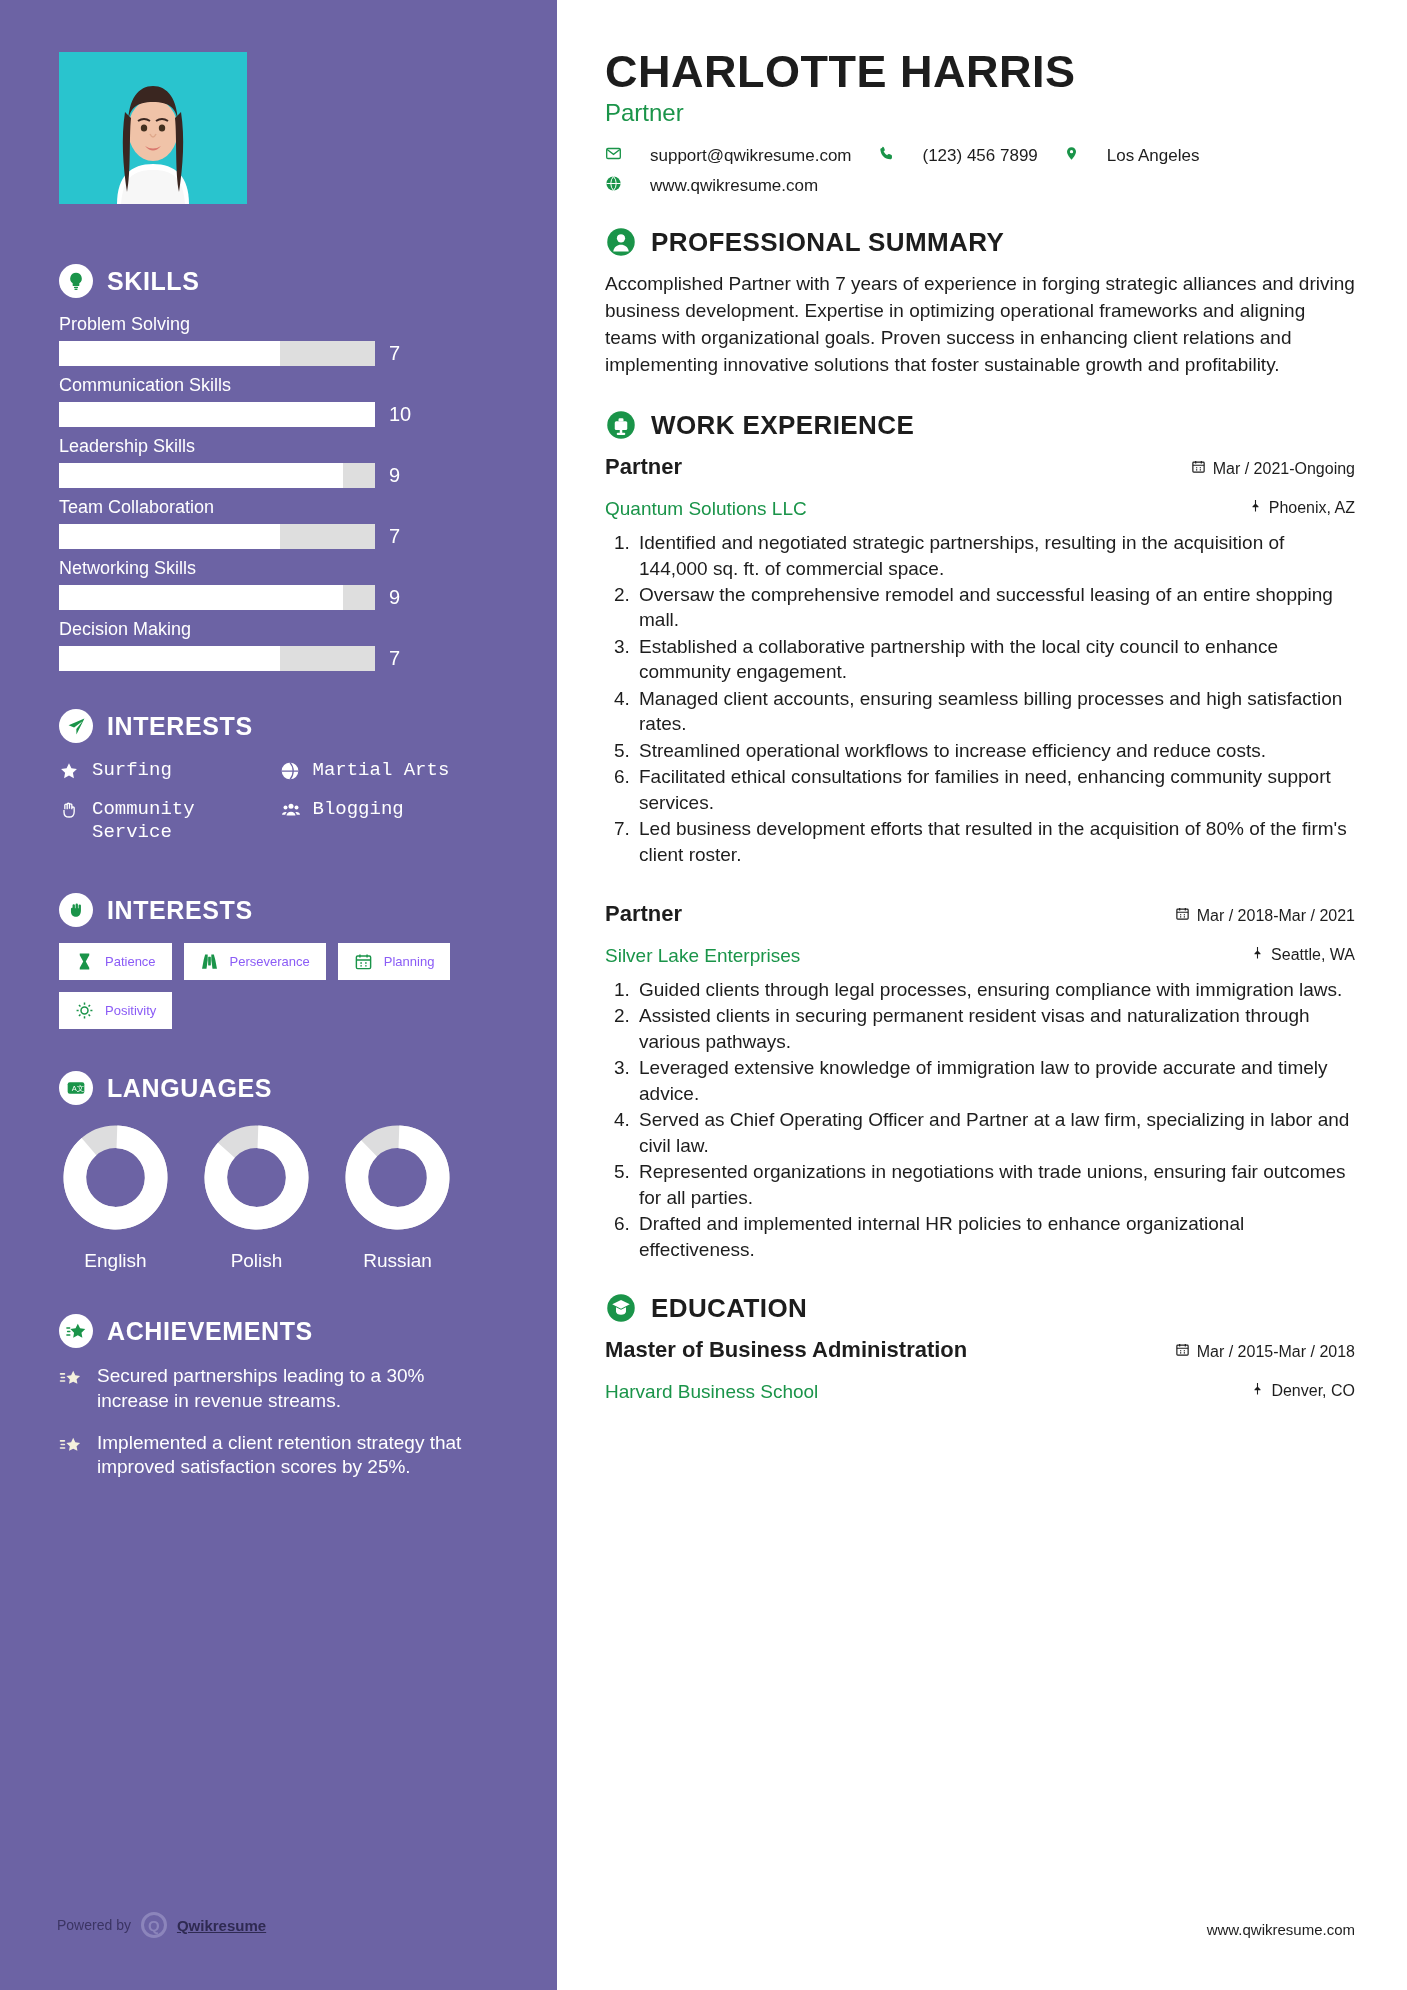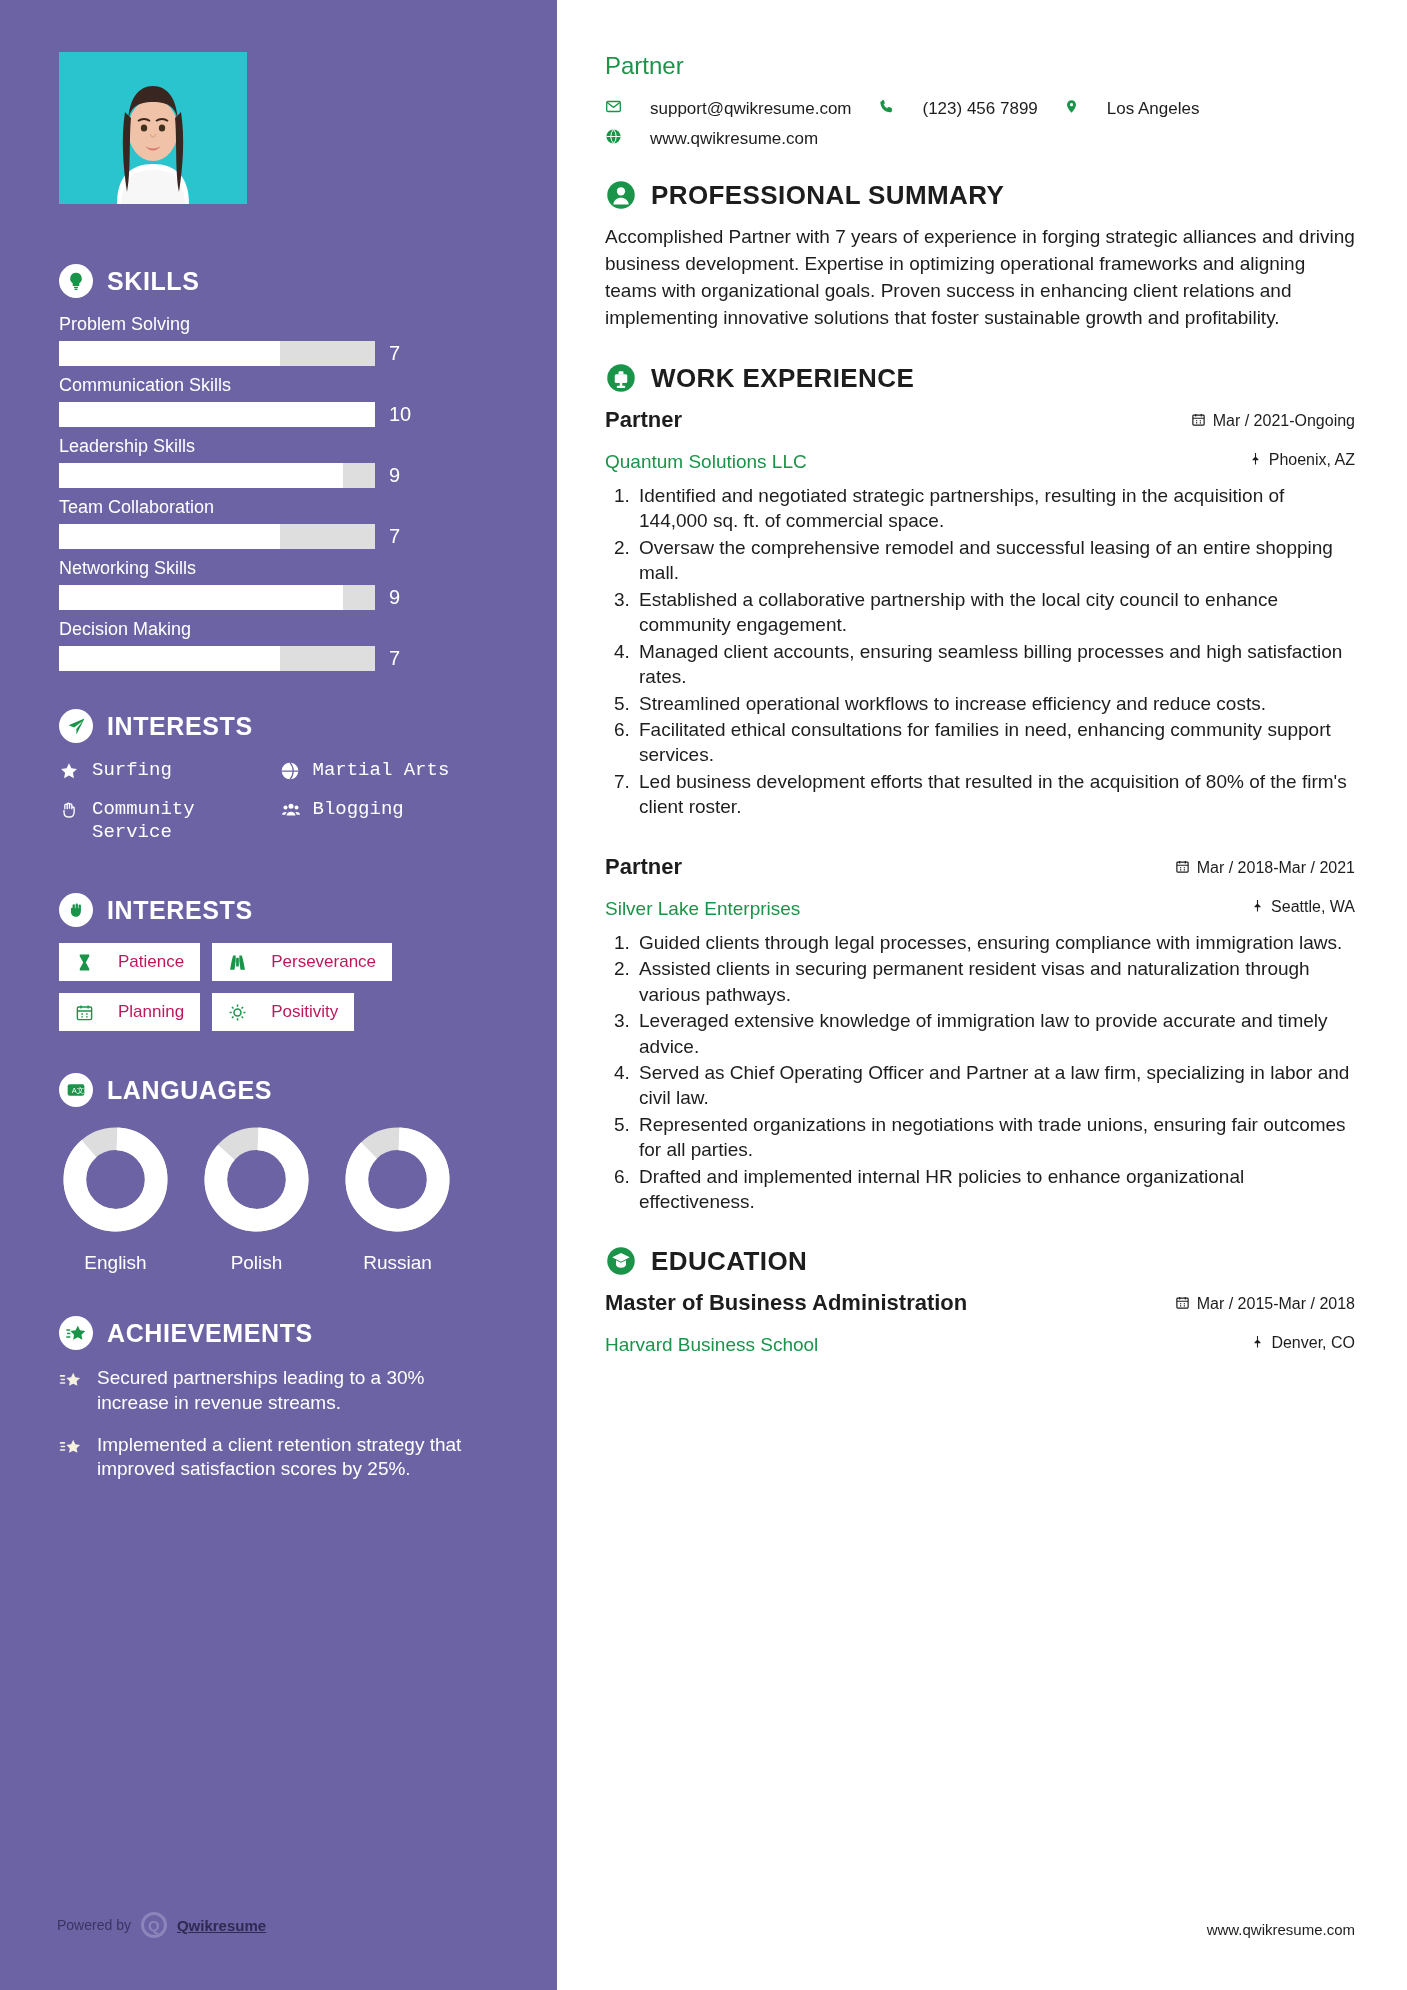--- a/index.html
+++ b/index.html
@@ -50,22 +50,22 @@
   .int-item {
     width:50%; display:flex; align-items:flex-start; gap:11px;
     font-size:19px; margin-bottom:10px; line-height:1.2;font-family:Liberation Mono, monospace;
   }
   .int-ico { flex:0 0 22px; margin-top:2px; }
 
   
   .strengths { margin-bottom:42px; }
   .str-grid { display:flex; flex-wrap:wrap; gap:12px 12px; }
   .str-chip {
-    background:#fff; color:#be185d; font-size:17px;
-    padding:9px 16px; display:inline-flex; align-items:center; gap:24px;
+    background:#fff; color:#8b5cf6; font-size:13px;
+    padding:9px 16px; display:inline-flex; align-items:center; gap:11px;
     white-space:nowrap;
   }
   .str-chip svg { display:block; }
 
   
   .languages { margin-bottom:42px; }
   .lang-grid { display:flex; gap:28px; margin-top:16px; }
   .lang-item { width:113px; text-align:center; }
   .lang-label { font-size:19px; color:#fff; margin-top:12px; }
 
@@ -370,20 +370,21 @@
     </div>
 
     <div class="side-footer">
       <span class="pb-label">Powered by</span>
       <span class="pb-mark">Q</span>
       <span class="pb-name">Qwikresume</span>
     </div>
   </aside>
 
   <main class="main">
+    <h1 class="name">CHARLOTTE HARRIS</h1>
     <div class="role">Partner</div>
 
     <div class="contact-line" id="contact-row">
         <span class="c-item">
           <span><svg width="17" height="17" viewBox="0 0 24 24" fill="none" stroke="#1a9449" stroke-width="1.9">
               <rect x="2.4" y="5" width="19.2" height="14" rx="1.8"></rect>
               <path d="M3 6.4l9 6.8 9-6.8"></path>
             </svg></span>
           <span class="c-text">support@qwikresume.com</span>
         </span>

